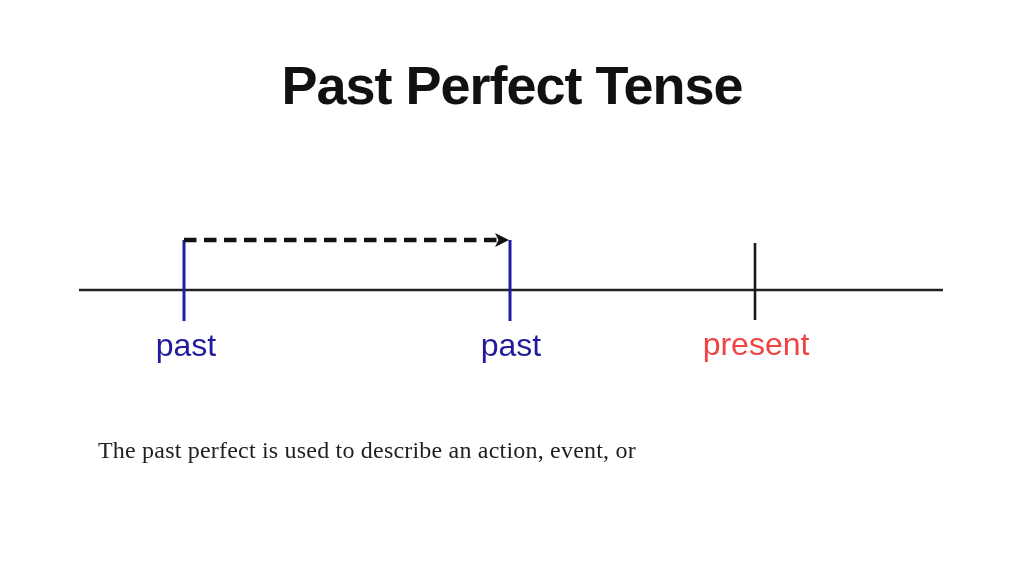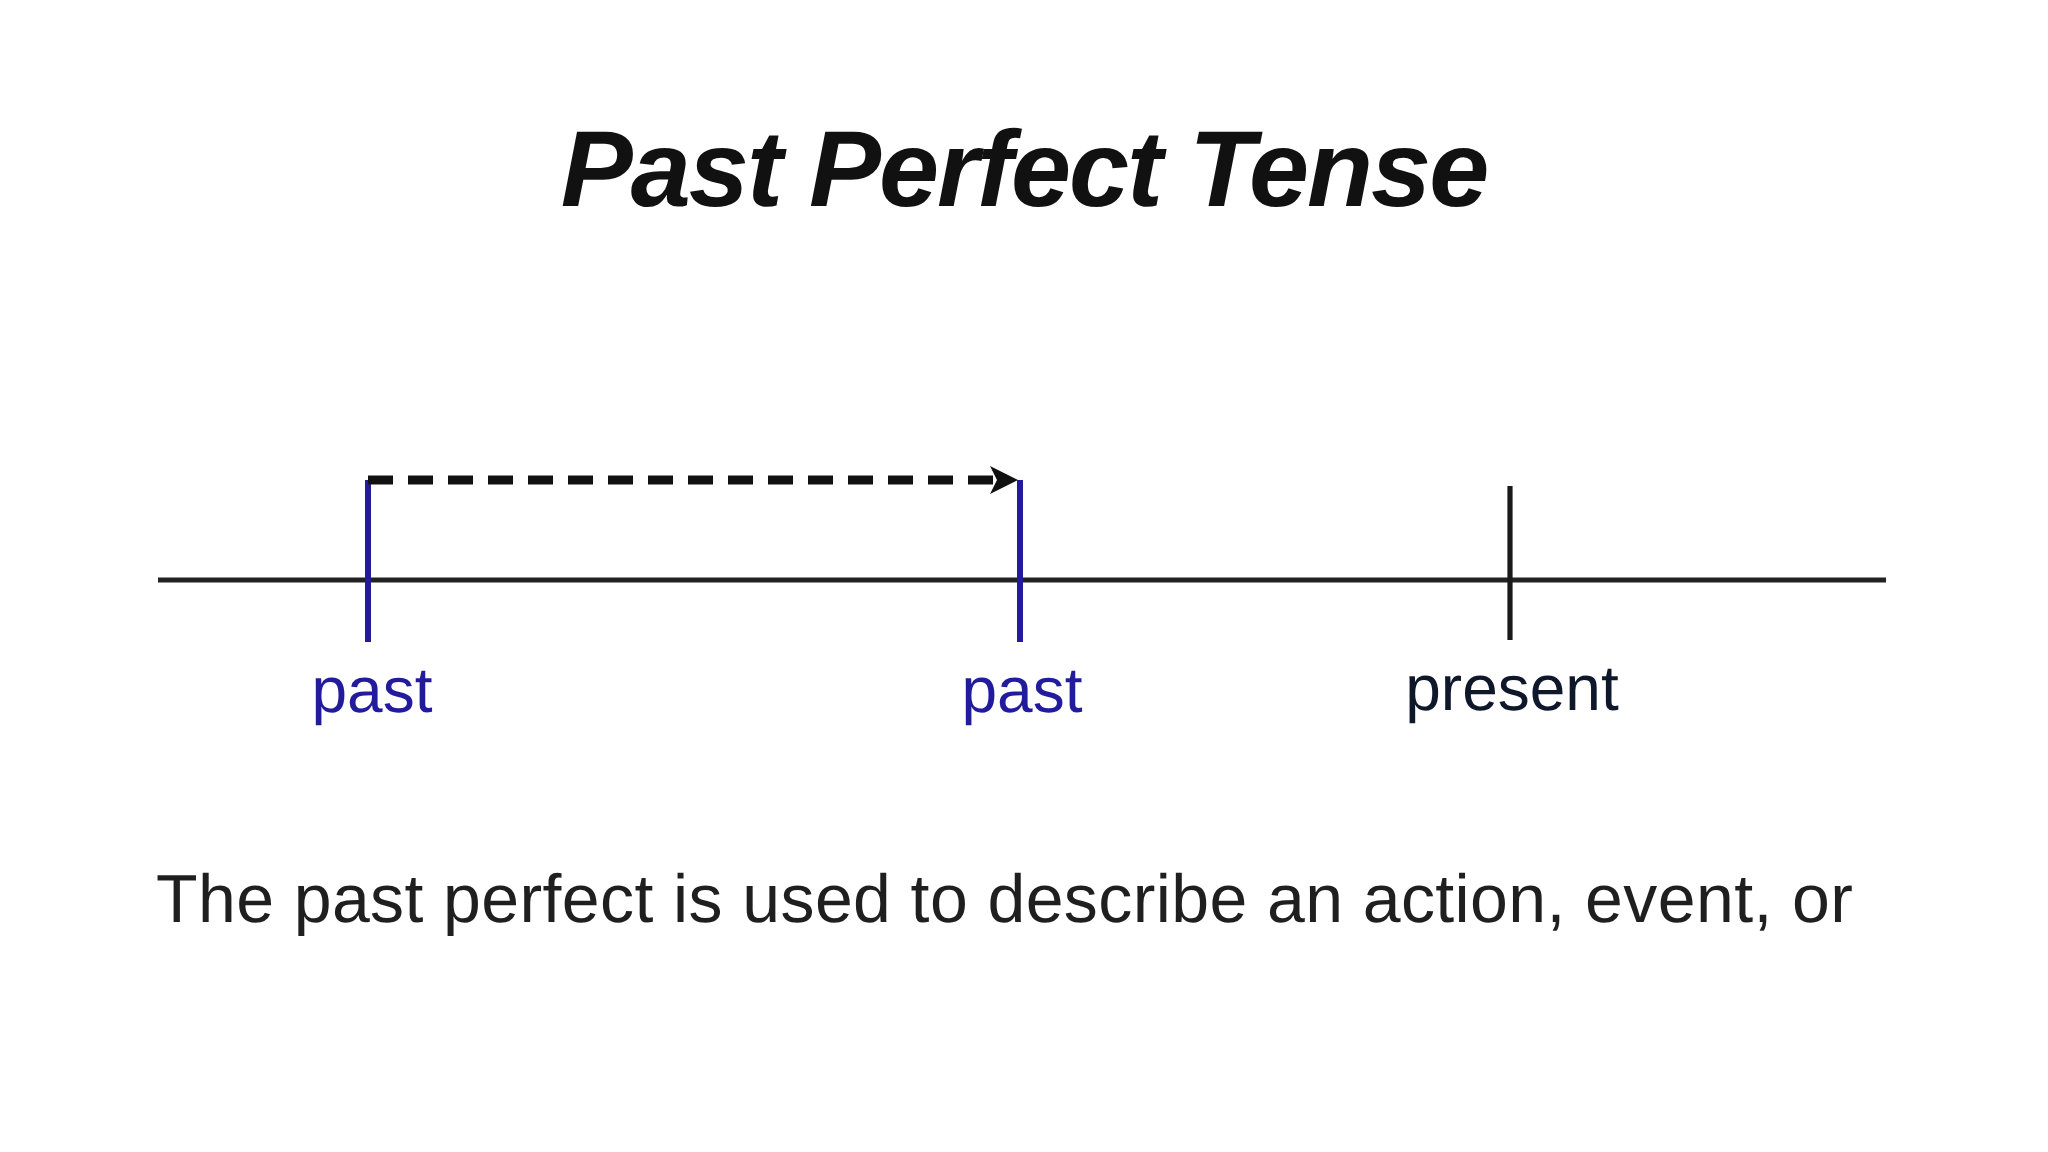--- a/index.html
+++ b/index.html
@@ -20,21 +20,20 @@
     top: 58px;
     left: 0;
     width: 1024px;
     margin: 0;
     text-align: center;
     font-size: 54px;
     line-height: 1;
     font-weight: 700;
     letter-spacing: -1px;
     color: #111111;
-    font-style: italic;
   }
   .diagram {
     position: absolute;
     top: 0;
     left: 0;
     width: 1024px;
     height: 576px;
   }
   .diagram svg {
     position: absolute;
@@ -47,27 +46,28 @@
     font-size: 32px;
     line-height: 1.2;
     white-space: nowrap;
     color: #1a1a1a;
   }
   .label-past-start { left: 186px; top: 326px; }
   .label-past-later { left: 511px; top: 326px; }
   .label-present    { left: 756px; top: 325px; }
   .explanation {
     position: absolute;
-    left: 78px;
+    left: 98px;
     top: 429px;
     margin: 0;
-    font-size: 34px;
+    font-size: 24px;
     line-height: 43px;
     letter-spacing: 0.2px;
     color: #1f1f1f;
+    font-family: Liberation Serif, serif;
   }
 </style>
 </head>
 <body>
 
 <div class="stage">
 
   <h1 class="title">Past Perfect Tense</h1>
 
   <div class="diagram">
@@ -87,20 +87,20 @@
 
       <line x1="755" y1="243" x2="755" y2="320" stroke="#1a1a1a" stroke-width="2.6"></line>
 
       <path d="M 184 240 H 497" fill="none" stroke="#111111" stroke-width="4.4" stroke-dasharray="12.5 7.5" marker-end="url(#arrowhead)"></path>
     </svg>
 
     <div class="tick-label label-past-start" style="color: rgb(34, 28, 156);">past</div>
 
     <div class="tick-label label-past-later" style="color: rgb(34, 28, 156);">past</div>
 
-    <div class="tick-label label-present" style="color: #0f172a;">present</div>
+    <div class="tick-label label-present" style="color: #ef4444;">present</div>
   </div>
 
   <p class="explanation">
     <span>The past perfect is used to describe an action, event, or</span><br>
   </p>
 
 </div>
 
 </body></html>

